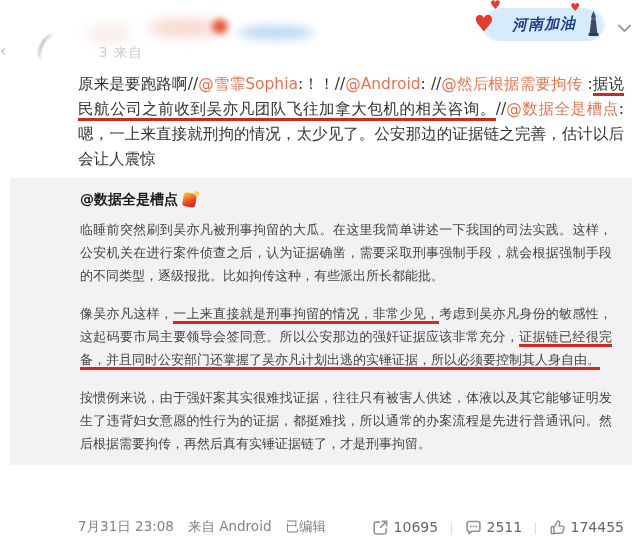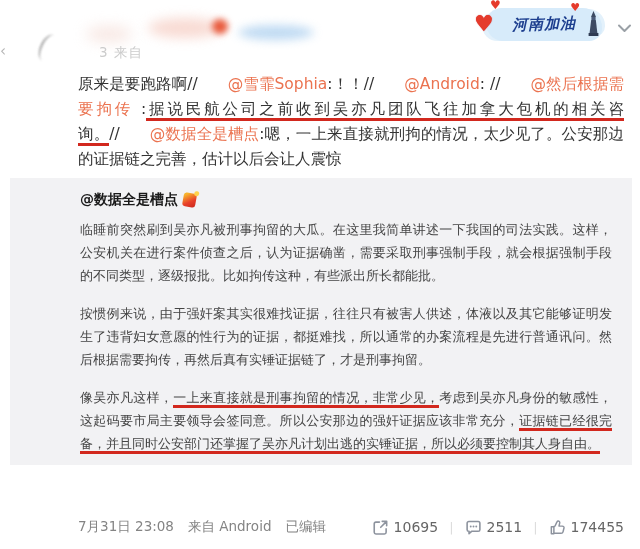--- a/index.html
+++ b/index.html
@@ -35,21 +35,21 @@
     letter-spacing:1px;transform:rotate(-2deg);white-space:nowrap;}
   .heart{position:absolute;color:var(--heart);line-height:1;}
   .heart-big{left:-12px;top:5px;font-size:22px;text-shadow:0 0 1px #c22;}
   .heart-small-top{left:4px;top:-9px;font-size:12px;}
   .heart-small-right{right:22px;top:-6px;font-size:11px;}
   .tower{position:absolute;right:2px;top:3px;}
   .chevron-down{position:absolute;right:8px;top:18px;}
   
   .main-text{margin:0;padding:2px 16px 0 78px;font-size:15.5px;line-height:25px;color:#333;
     text-align:justify;}
-  .mention{color:var(--mention);cursor:pointer;margin-left:30px;}
+  .mention{color:var(--mention);cursor:pointer;}
   .redline{border-bottom:3.5px solid var(--underline);padding-bottom:0;box-decoration-break:clone;
     -webkit-box-decoration-break:clone;}
   
   .quote{margin:6px 8px 0 10px;background:var(--quote-bg);padding:10px 20px 10px 70px;
     font-size:13px;line-height:23px;color:#444;text-align:justify;}
   .quote-user-row{display:flex;align-items:center;gap:5px;margin-bottom:5px;}
   .quote-user{font-weight:bold;color:#1a1a1a;font-size:14px;cursor:pointer;}
   .fire-emoji{display:inline-block;width:13px;height:14px;border-radius:3px;
     background:linear-gradient(145deg,#f7b32b 15%,#e8402a 60%,#c9271c);transform:rotate(10deg);
     position:relative;}
@@ -102,22 +102,22 @@
 </div>
 
 <p class="main-text"><span>原来是要跑路啊//</span><span class="mention">@雪霏Sophia</span><span>:！！//</span><span class="mention">@Android</span><span>: //</span><span class="mention">@然后根据需要拘传</span><span> :</span><span class="redline">据说民航公司之前收到吴亦凡团队飞往加拿大包机的相关咨询。</span><span>//</span><span class="mention">@数据全是槽点</span><span>:嗯，一上来直接就刑拘的情况，太少见了。公安那边的证据链之完善，估计以后会让人震惊</span></p>
 
 <div class="quote">
   <div class="quote-user-row">
     <span class="quote-user">@数据全是槽点</span>
     <span class="fire-emoji"></span>
   </div>
   <p>临睡前突然刷到吴亦凡被刑事拘留的大瓜。在这里我简单讲述一下我国的司法实践。这样，公安机关在进行案件侦查之后，认为证据确凿，需要采取刑事强制手段，就会根据强制手段的不同类型，逐级报批。比如拘传这种，有些派出所长都能批。</p>
+  <p><span>像吴亦凡这样，</span><span class="redline">一上来直接就是刑事拘留的情况，非常少见，</span><span>考虑到吴亦凡身份的敏感性，这起码要市局主要领导会签同意。所以公安那边的强奸证据应该非常充分，</span><span class="redline">证据链已经很完备，并且同时公安部门还掌握了吴亦凡计划出逃的实锤证据，所以必须要控制其人身自由。</span></p>
   <p>按惯例来说，由于强奸案其实很难找证据，往往只有被害人供述，体液以及其它能够证明发生了违背妇女意愿的性行为的证据，都挺难找，所以通常的办案流程是先进行普通讯问。然后根据需要拘传，再然后真有实锤证据链了，才是刑事拘留。</p>
-  <p><span>像吴亦凡这样，</span><span class="redline">一上来直接就是刑事拘留的情况，非常少见，</span><span>考虑到吴亦凡身份的敏感性，这起码要市局主要领导会签同意。所以公安那边的强奸证据应该非常充分，</span><span class="redline">证据链已经很完备，并且同时公安部门还掌握了吴亦凡计划出逃的实锤证据，所以必须要控制其人身自由。</span></p>
 </div>
 
 <div class="footer">
   <div class="footer-left">
     <span>7月31日 23:08</span>
     <span>来自 Android</span>
     <span>已编辑</span>
   </div>
   <div class="footer-right">
     <span class="action">

